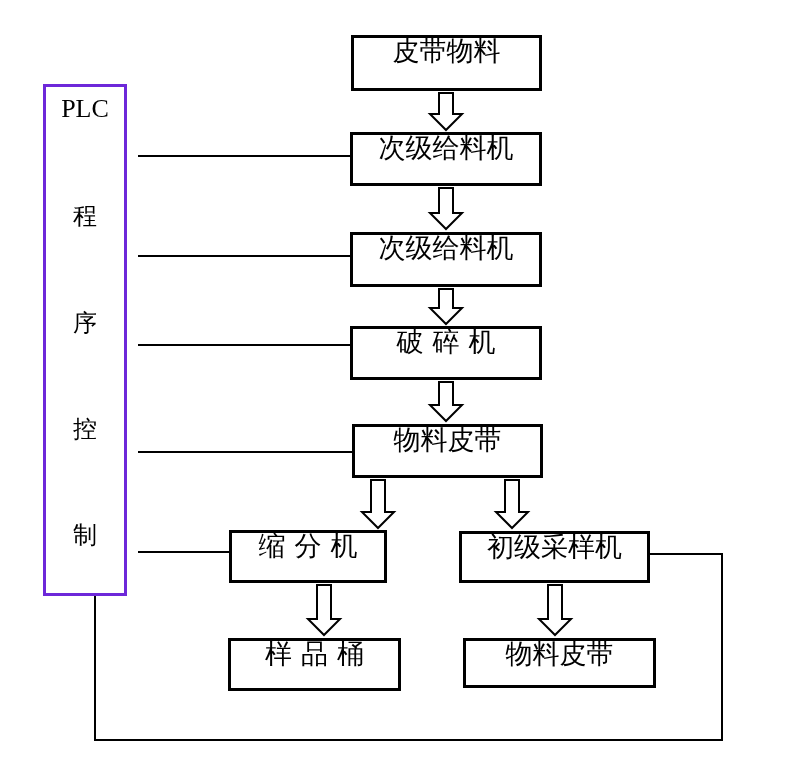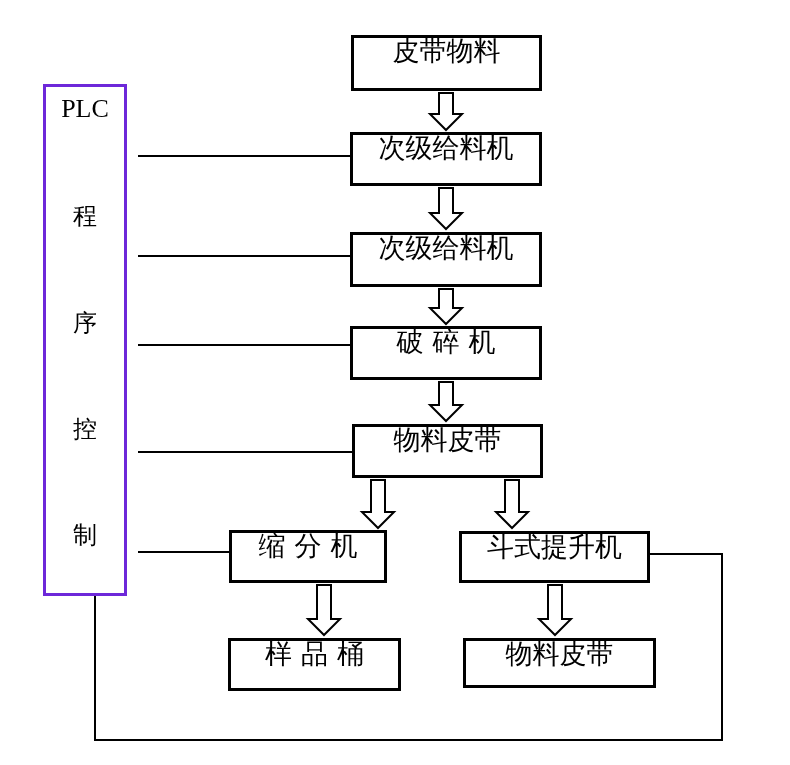--- a/index.html
+++ b/index.html
@@ -87,21 +87,21 @@
 
   <div class="node" style="left:352px;top:424px;width:191px;height:54px">
     <span>物料皮带</span>
   </div>
 
   <div class="node" style="left:229px;top:530px;width:158px;height:53px">
     <span class="sp">缩分机</span>
   </div>
 
   <div class="node" style="left:459px;top:531px;width:191px;height:52px">
-    <span>斗式提升机</span>
+    <span>初级采样机</span>
   </div>
 
   <div class="node" style="left:228px;top:638px;width:173px;height:53px">
     <span class="sp">样品桶</span>
   </div>
 
   <div class="node" style="left:463px;top:638px;width:193px;height:50px">
     <span>物料皮带</span>
   </div>
 

